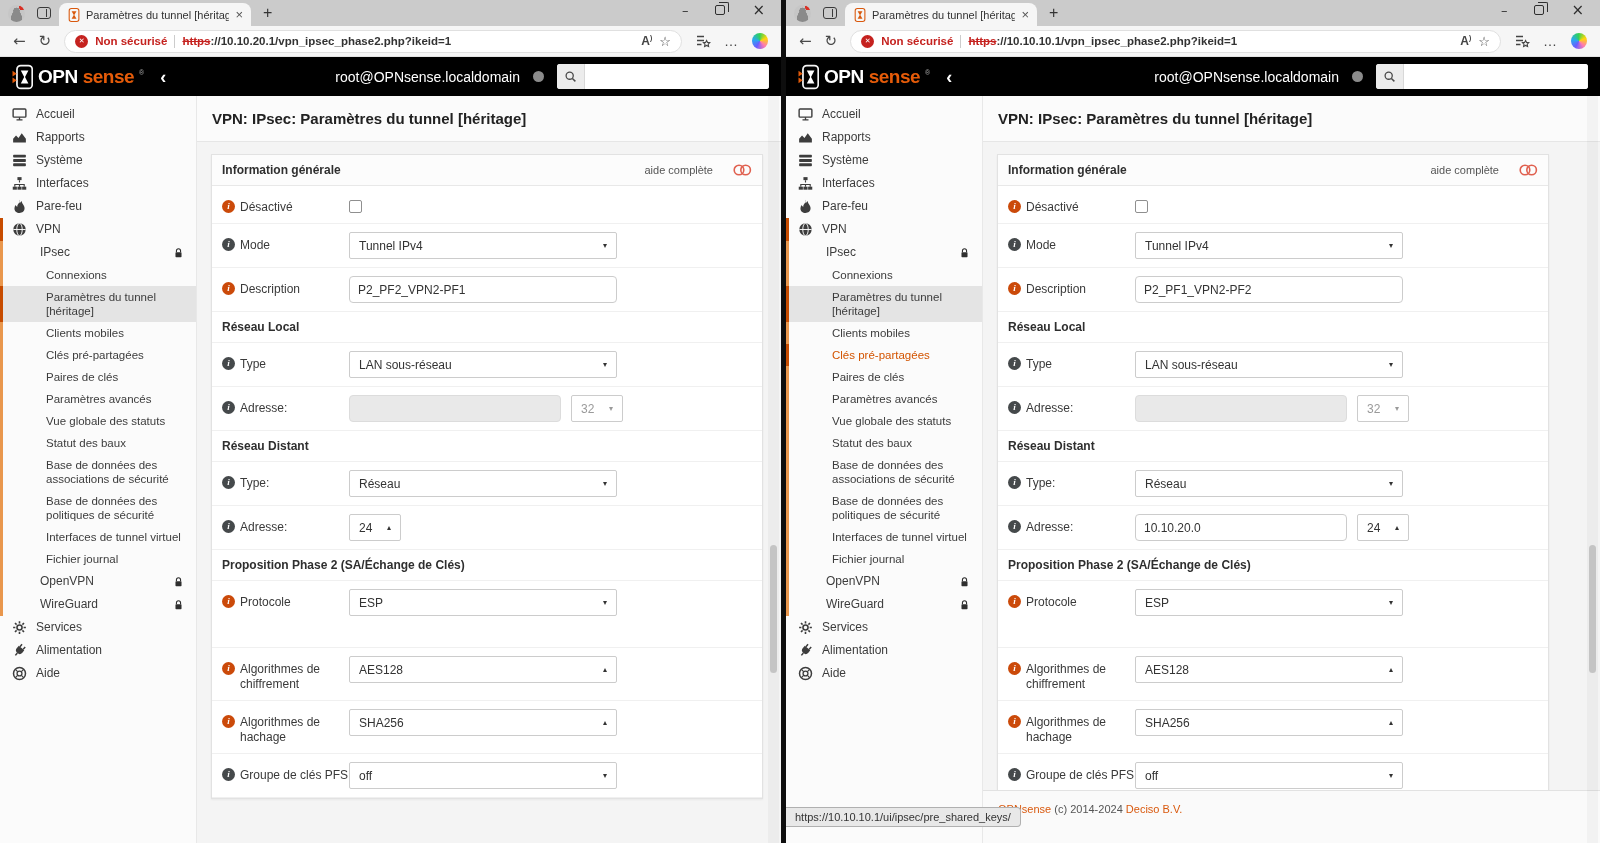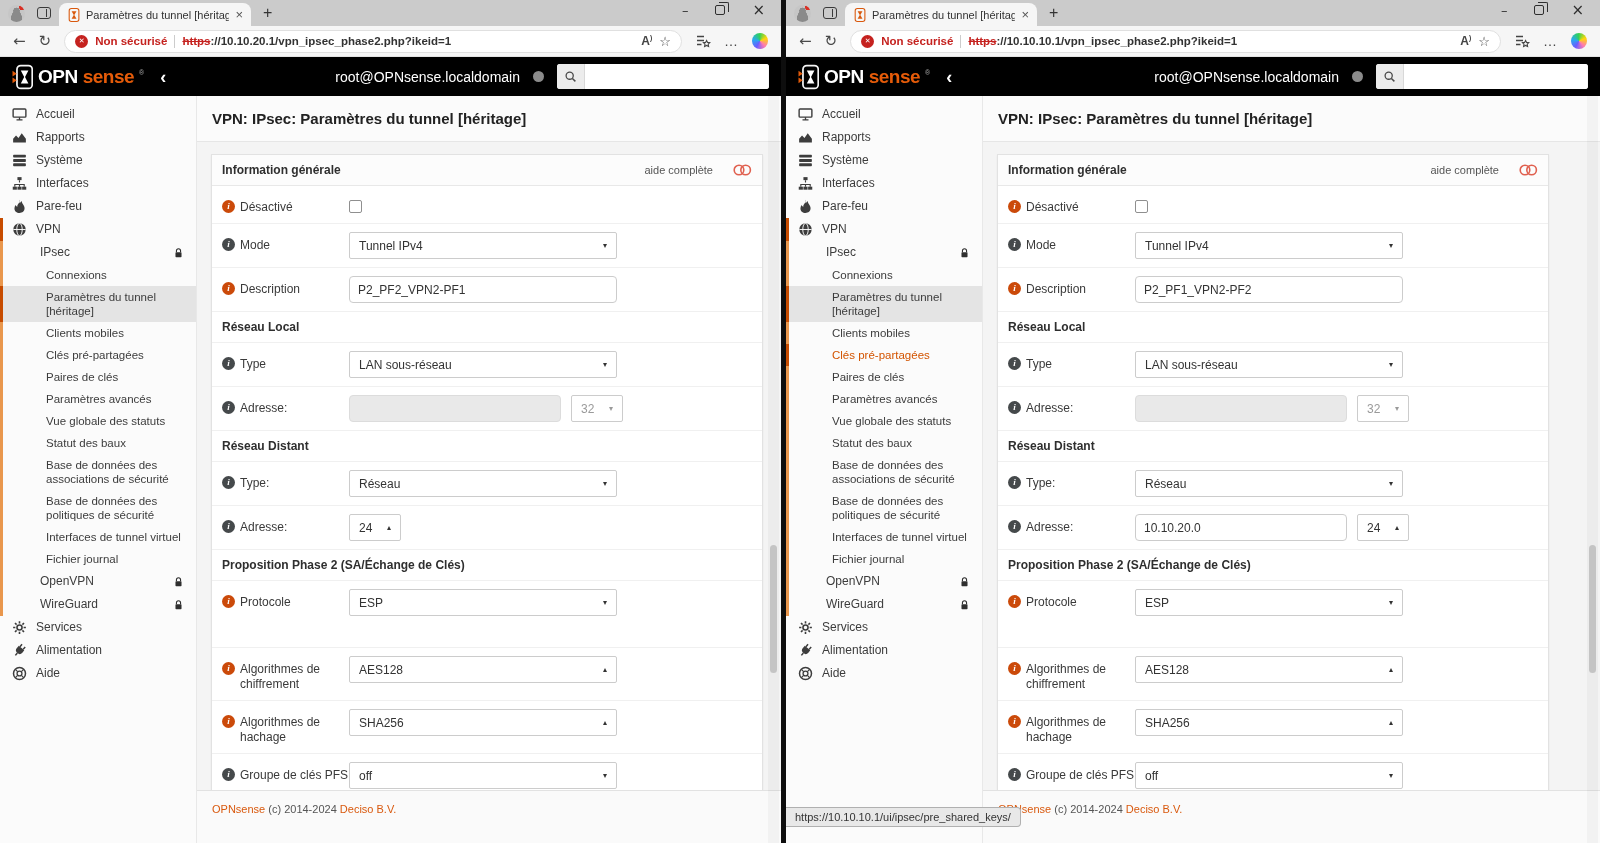--- a/index.html
+++ b/index.html
@@ -531,23 +531,20 @@
             <div class="ctl">
                   <div class="select w-lg">
                     <span>off</span>
                     <span class="cx">▾</span>
                   </div>
                 </div>
           </div>
 
         </div>
       </div>
-      <div class="page-footer">
-        <a>OPNsense</a> <span>(c) 2014-2024</span> <a>Deciso B.V.</a>
-      </div>
     </div>
   </div>
 
   <div class="vscroll">
         <div class="vthumb"></div>
       </div>
 
 </div>
   <div class="win-divider"></div>
   <div class="window win-right">

